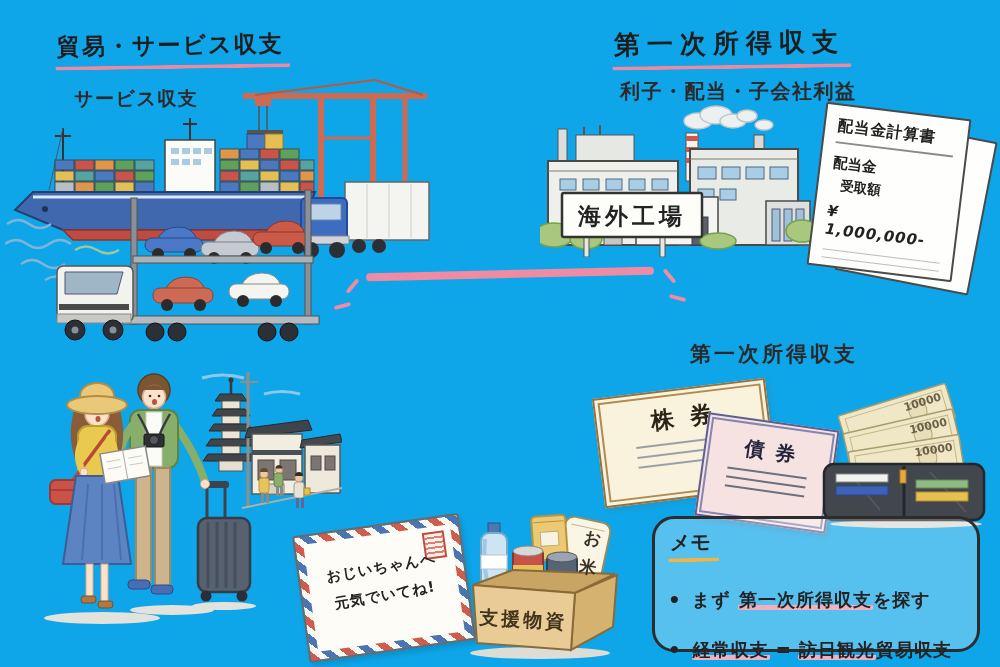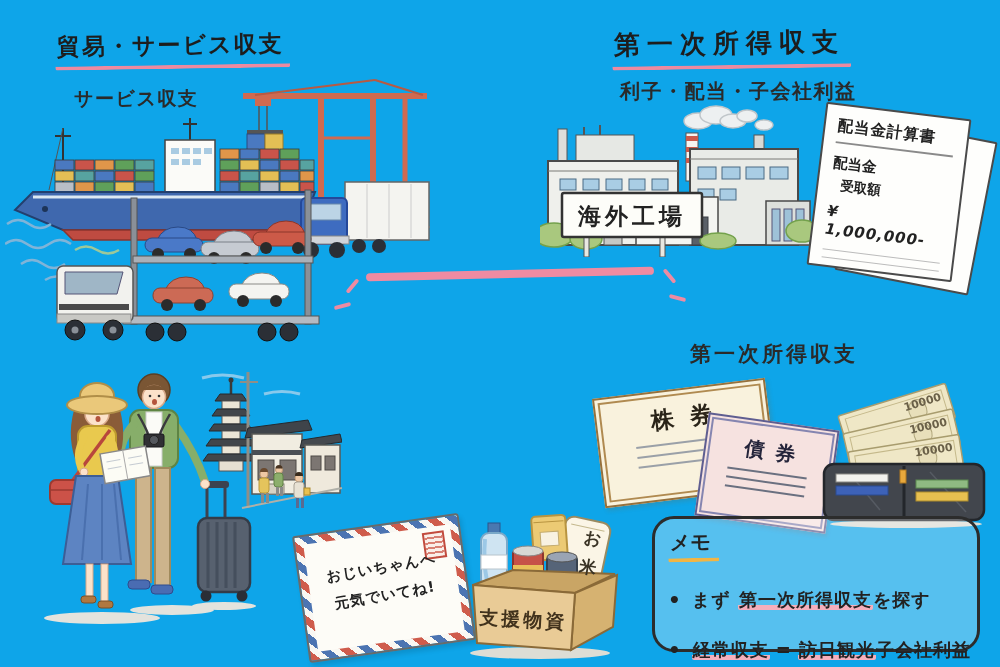--- a/index.html
+++ b/index.html
@@ -537,17 +537,17 @@
     </g>
   </svg>
   <div class="abs" id="rice-label">お米</div>
 
   <div class="abs" id="memo-box">
     <span class="memo-title">メモ</span>
     <div class="memo-line">
       <span class="memo-bullet">•</span><span>まず </span><span class="hl-pink">第一次所得収支</span><span>を探す</span>
     </div>
     <div class="memo-line">
-      <span class="memo-bullet">•</span><span class="hl-pink">経常収支</span><span class="memo-eq">=</span><span class="hl-pink">訪日観光</span><span>子会社利益</span>
+      <span class="memo-bullet">•</span><span class="hl-pink">経常収支</span><span class="memo-eq">=</span><span class="hl-pink">訪日観光</span><span>貿易収支</span>
     </div>
   </div>
 
 </div>
 
 </body></html>

